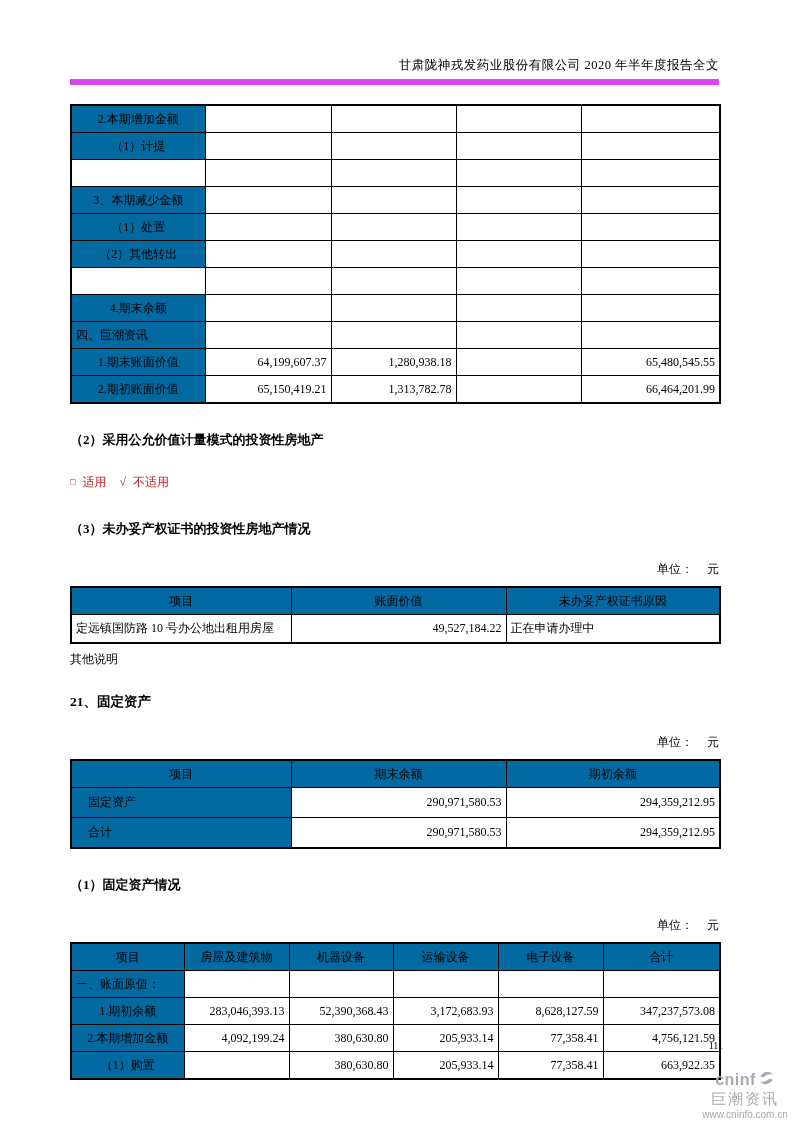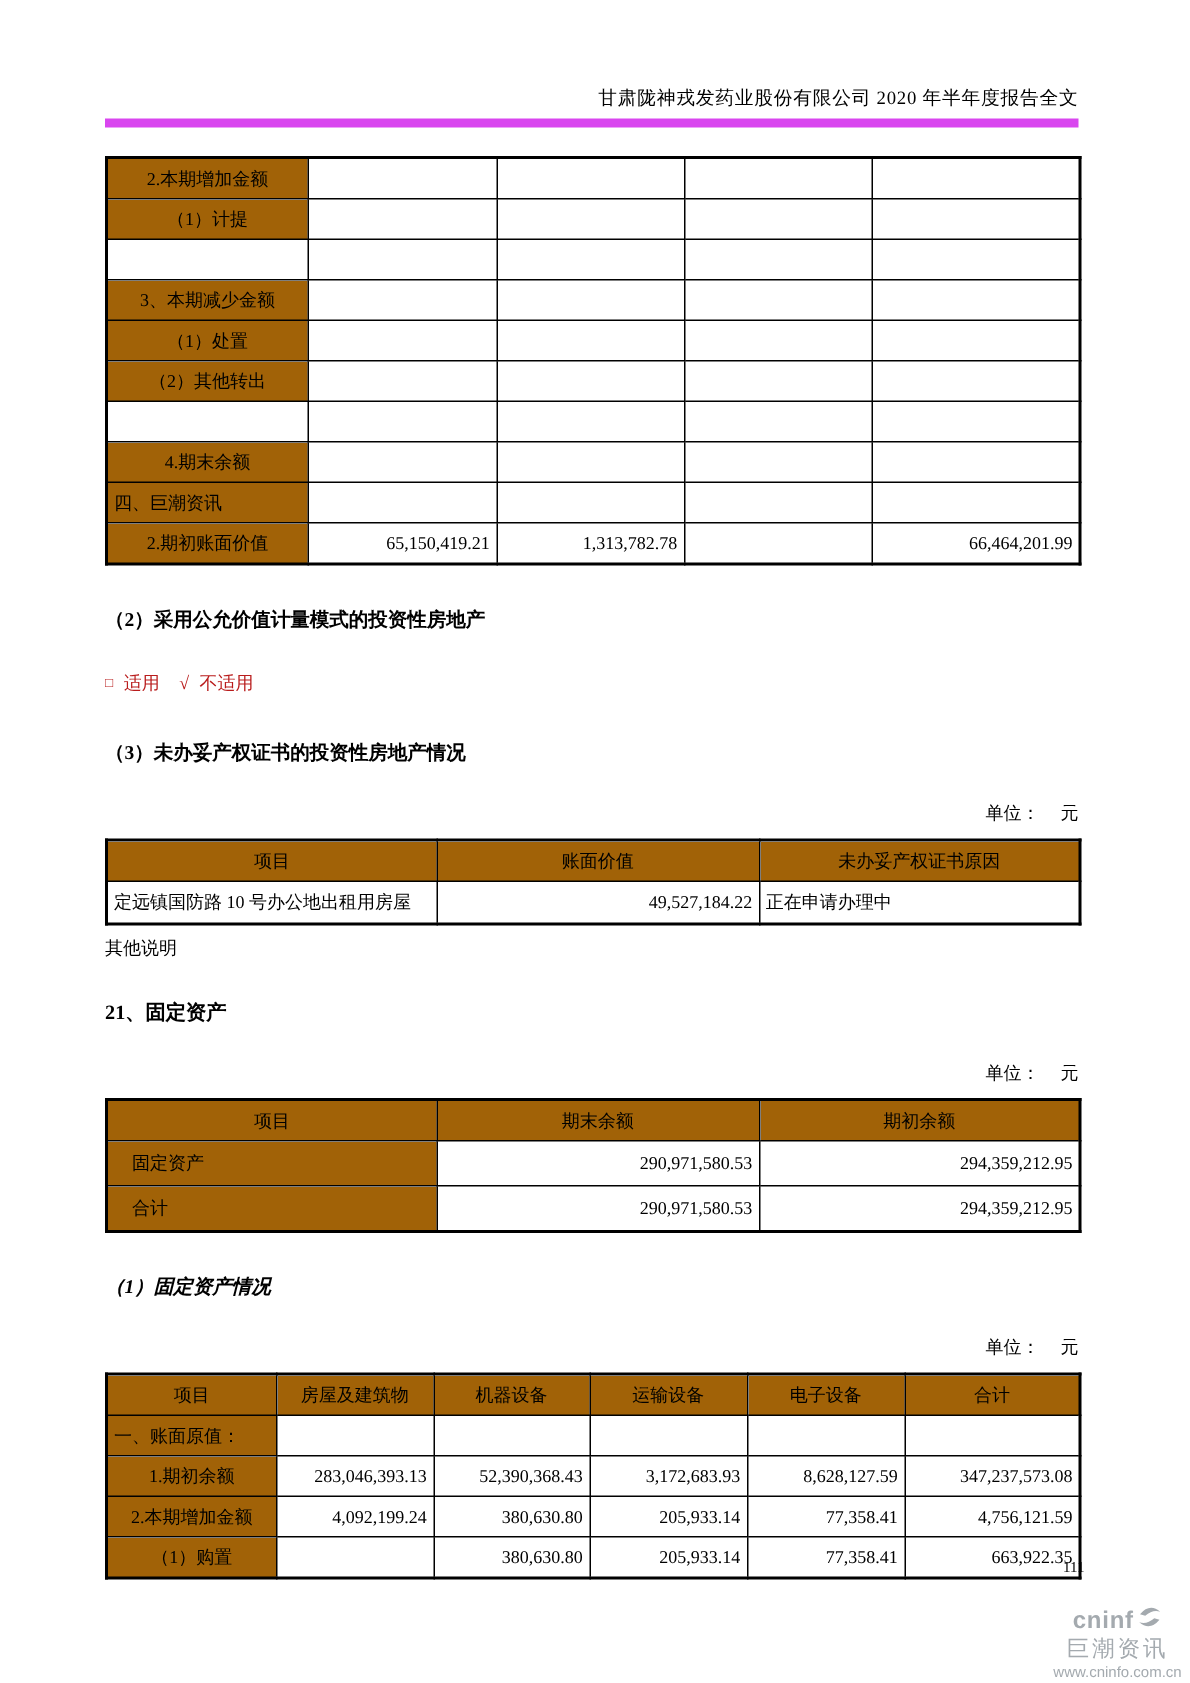--- a/index.html
+++ b/index.html
@@ -10,42 +10,42 @@
   .content { position:absolute; left:70px; top:0; width:649px; }
 
   .doc-header {
     padding-top:57px; text-align:right; font-size:12.5px; letter-spacing:0.5px;
     border-bottom:6px solid #d946ef; padding-bottom:5px;
   }
 
   table { border-collapse:collapse; table-layout:fixed; width:649px; border:2px solid #000; }
   td, th { border:1px solid #000; font-size:12px; font-weight:normal; padding:0 4px; overflow:hidden; white-space:nowrap; }
   th { text-align:center; }
-  .shade { background:#a16207; }
+  .shade { background:#0369a1; }
   .num { text-align:right; }
   .ctr { text-align:center; }
   .lft { text-align:left; }
 
   .t1 { margin-top:19px; }
   .t1 td { height:26px; }
 
   .t2 th { height:26px; }
   .t2 td { height:27px; }
 
   .t3 th { height:26px; }
   .t3 td { height:29px;padding-left:16px; }
 
   .t4 th { height:26px; }
   .t4 td { height:26px; }
 
   .sec-heading { font-size:13px; font-weight:bold; margin:0; }
   .h2a { margin-top:27px; }
   .h3a { margin-top:29px; }
   .h21 { font-size:13.5px; margin-top:25px; }
-  .h211 { margin-top:27px;font-style:italic; }
+  .h211 { margin-top:27px; }
 
   .apply-line { margin-top:25px; font-size:12px; color:#b91c1c; }
   .apply-line .box { font-size:9px; position:relative; top:-1px; margin-right:4px; }
   .apply-line .tick { margin:0 4px 0 10px; }
 
   .unit-line { text-align:right; font-size:12px; margin-top:23px; margin-bottom:8px; }
   .unit-line .unit-val { display:inline-block; margin-left:14px; }
 
   .other-notes { font-size:12px; margin-top:7px; }
 
@@ -131,20 +131,27 @@
           <td class="num"></td>
           <td class="num"></td>
           <td class="num"></td>
         </tr>
         <tr>
           <td class="lft shade">四、巨潮资讯</td>
           <td class="num"></td>
           <td class="num"></td>
           <td class="num"></td>
           <td class="num"></td>
+        </tr>
+        <tr>
+          <td class="ctr shade">1.期末账面价值</td>
+          <td class="num">64,199,607.37</td>
+          <td class="num">1,280,938.18</td>
+          <td class="num"></td>
+          <td class="num">65,480,545.55</td>
         </tr>
         <tr>
           <td class="ctr shade">2.期初账面价值</td>
           <td class="num">65,150,419.21</td>
           <td class="num">1,313,782.78</td>
           <td class="num"></td>
           <td class="num">66,464,201.99</td>
         </tr>
       </tbody>
     </table>

